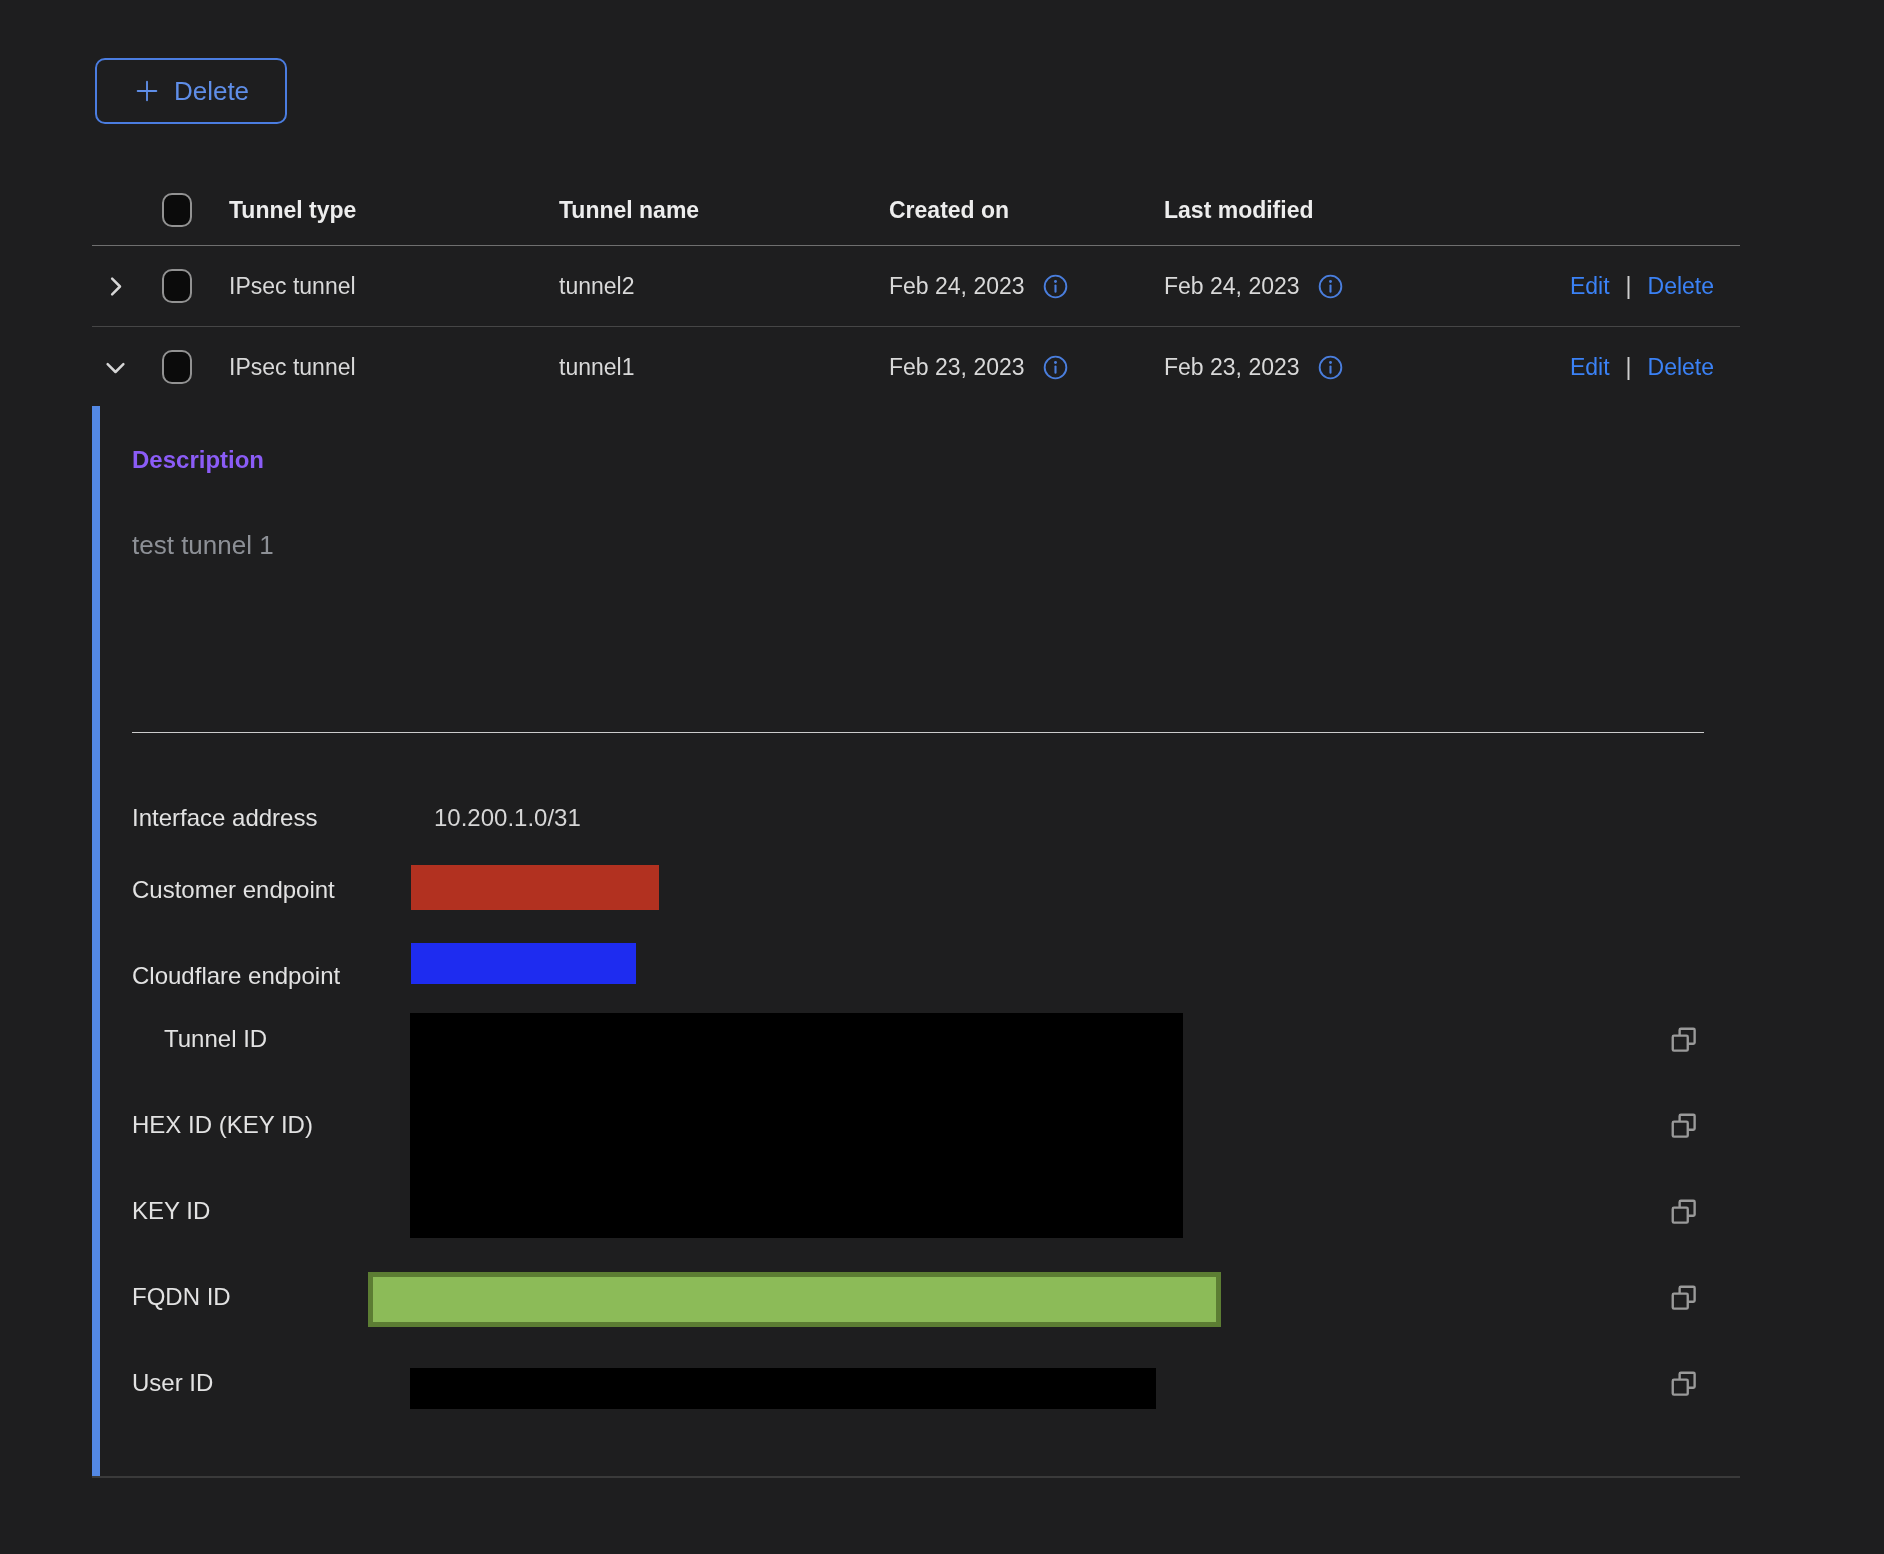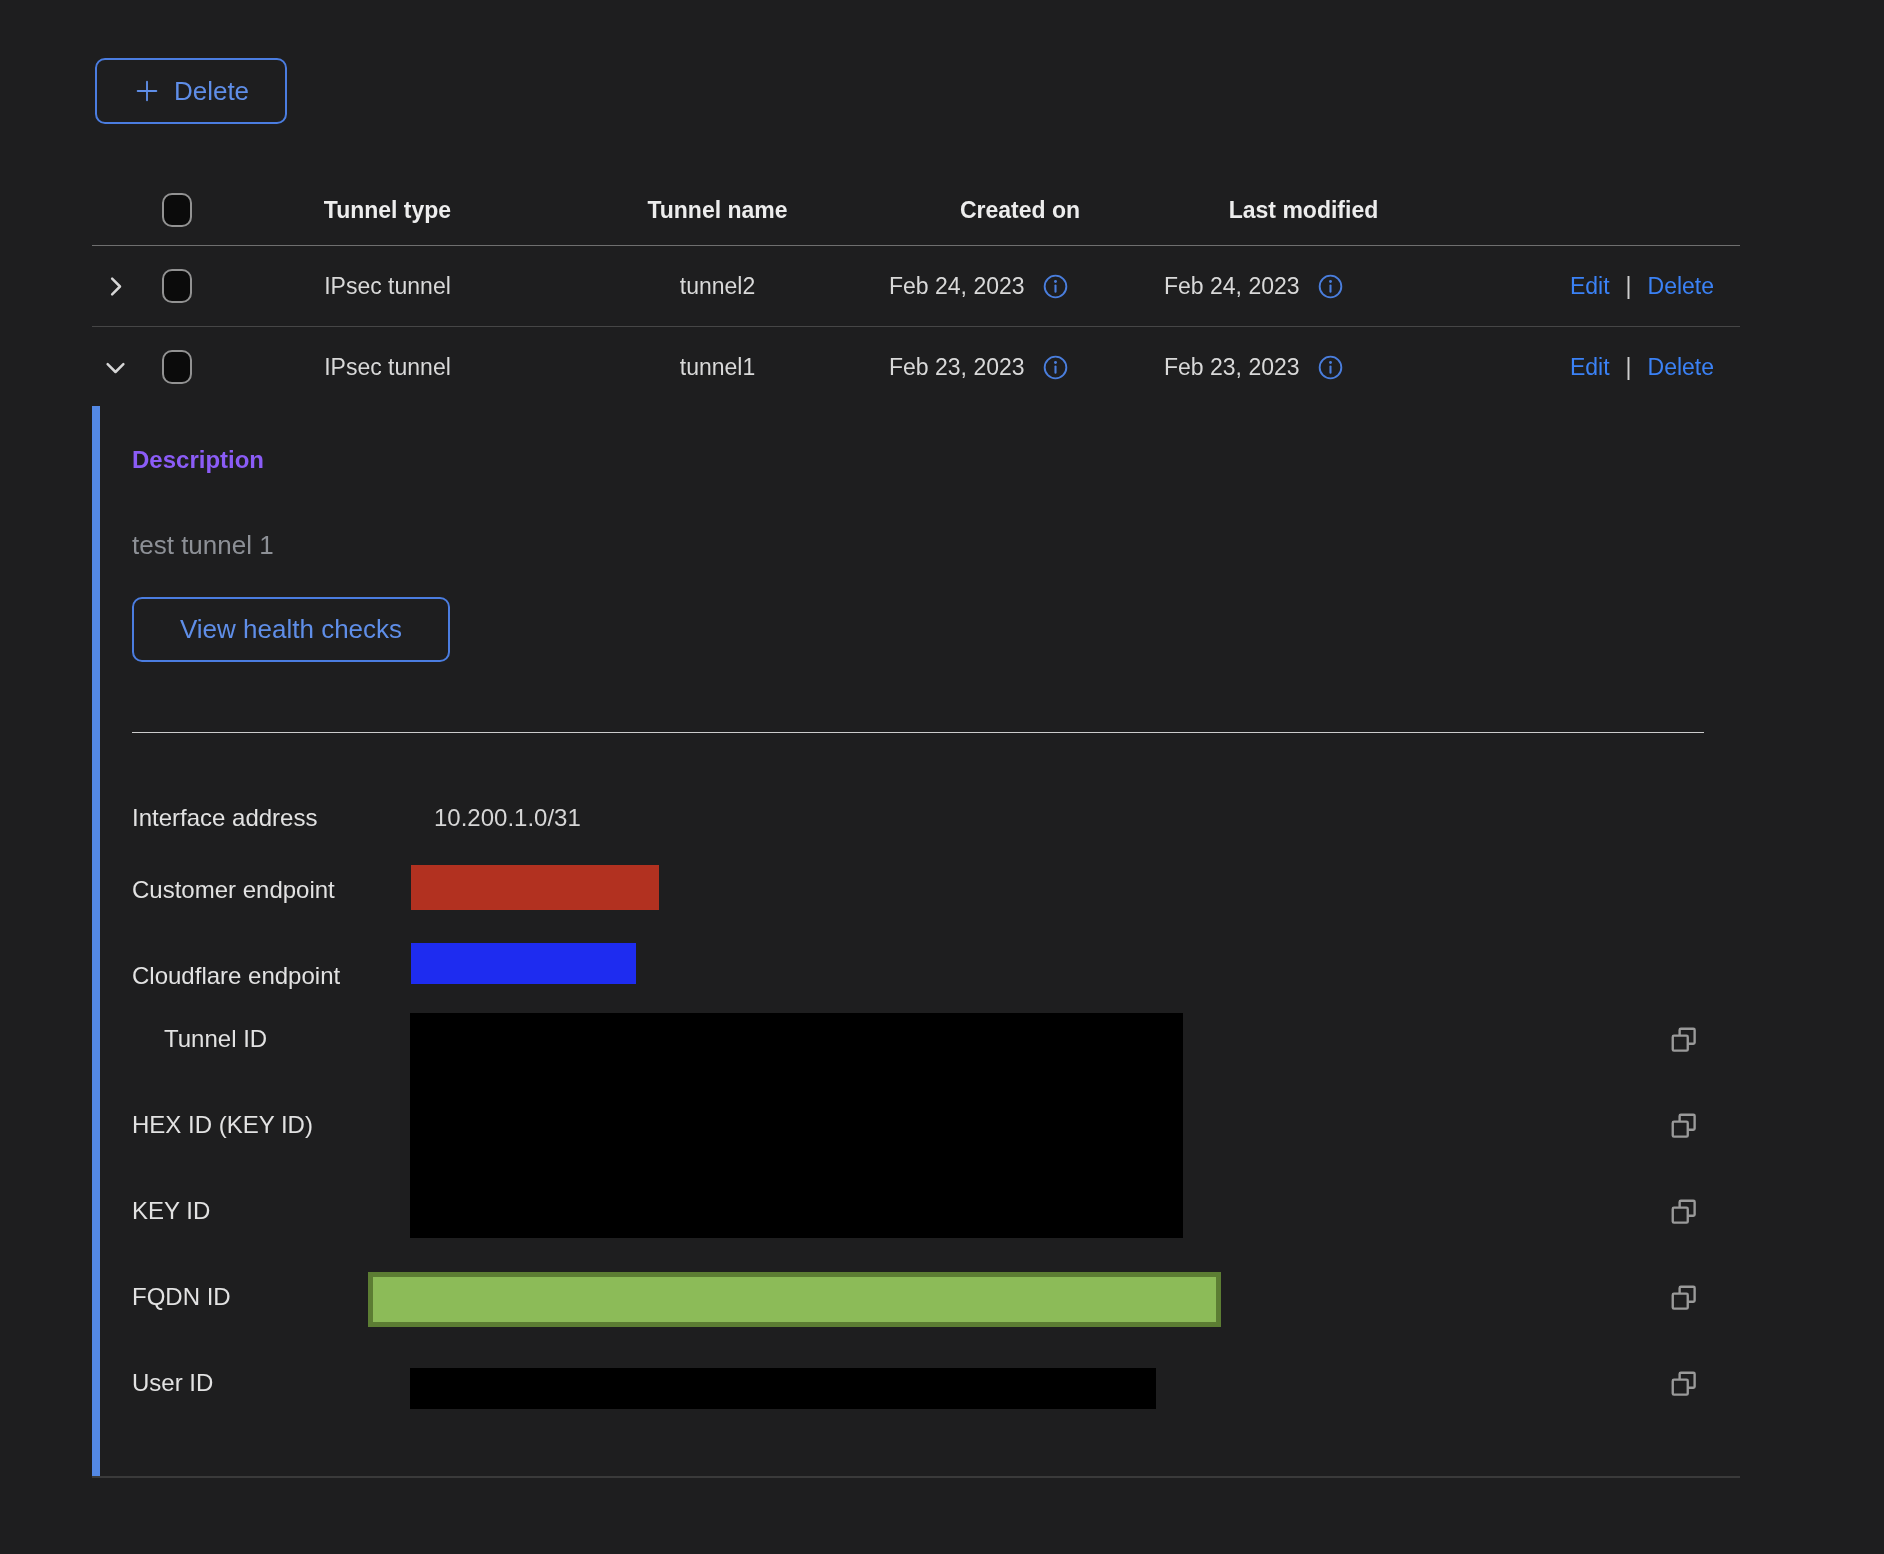--- a/index.html
+++ b/index.html
@@ -18,21 +18,20 @@
     display:flex; align-items:center; justify-content:center; gap:13px;
     cursor:pointer; box-sizing:border-box;
   }
 
   
   .table { position:absolute; left:92px; top:175px; width:1648px; }
   .trow {
     display:grid;
     grid-template-columns:58px 66px 330px 330px 275px 292px 1fr;
     align-items:center;
-    text-align:center;
   }
   .thead { height:70px; border-bottom:1px solid #6f6f6f; }
   .thead .hcell { font-size:23px; font-weight:700; color:#ededed; }
   .tbody-row { height:80px; font-size:23px; color:#d9d9d9; }
   .row-divider { border-bottom:1px solid #464646; }
   .pad { padding-left:13px; }
 
   .chev-cell { display:flex; align-items:center; padding-left:10px; }
   .chev-btn { background:none; border:none; padding:0; cursor:pointer; line-height:0; }
 
@@ -211,21 +210,20 @@
         <span class="link">Delete</span>
       </div>
     </div>
   </div>
 
   <div class="details">
 
     <div class="desc-label">Description</div>
     <div class="desc-value">test tunnel 1</div>
 
-    <button class="health-btn">View health checks</button>
 
     <div class="mid-divider"></div>
 
     <div class="dlabel" style="top:398px;">Interface address</div>
     <div class="dvalue" style="top:398px;">10.200.1.0/31</div>
 
     <div class="dlabel" style="top:470px;">Customer endpoint</div>
     <div class="redact redact-red"></div>
 
     <div class="dlabel" style="top:544px;margin-top:12px;">Cloudflare endpoint</div>

